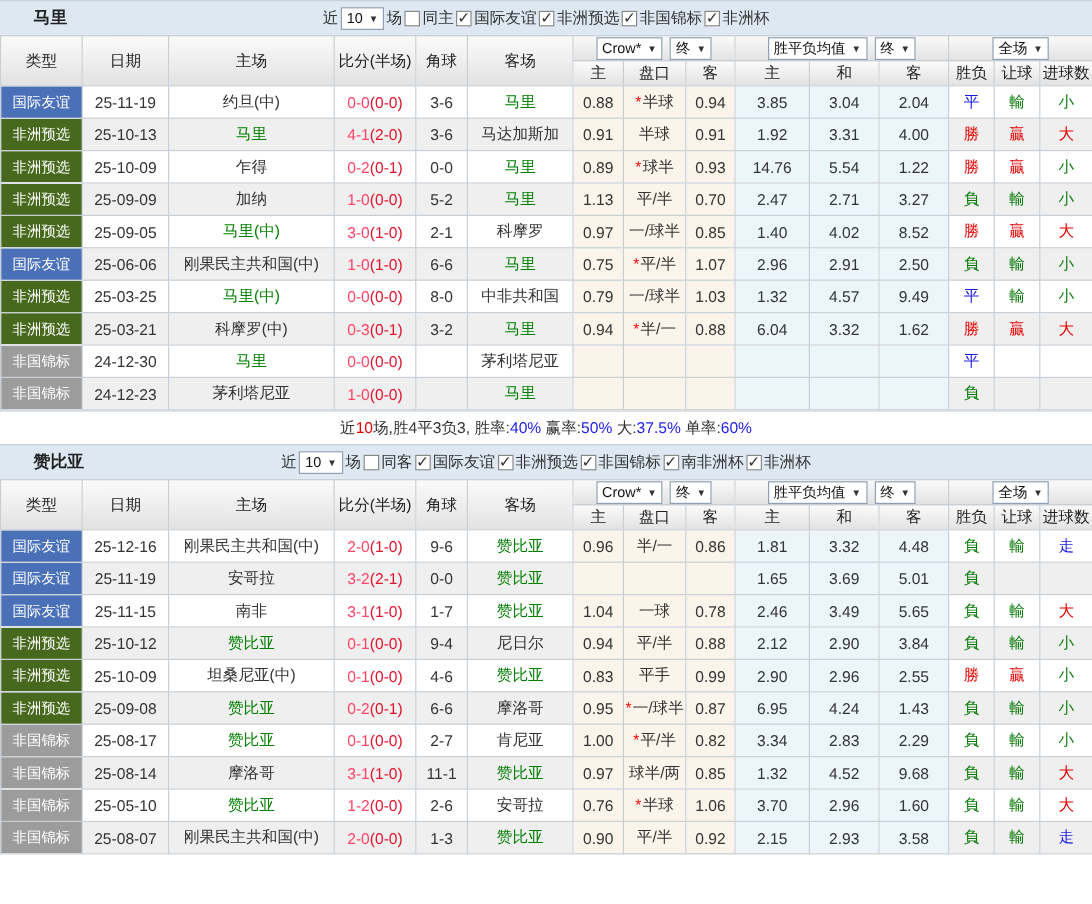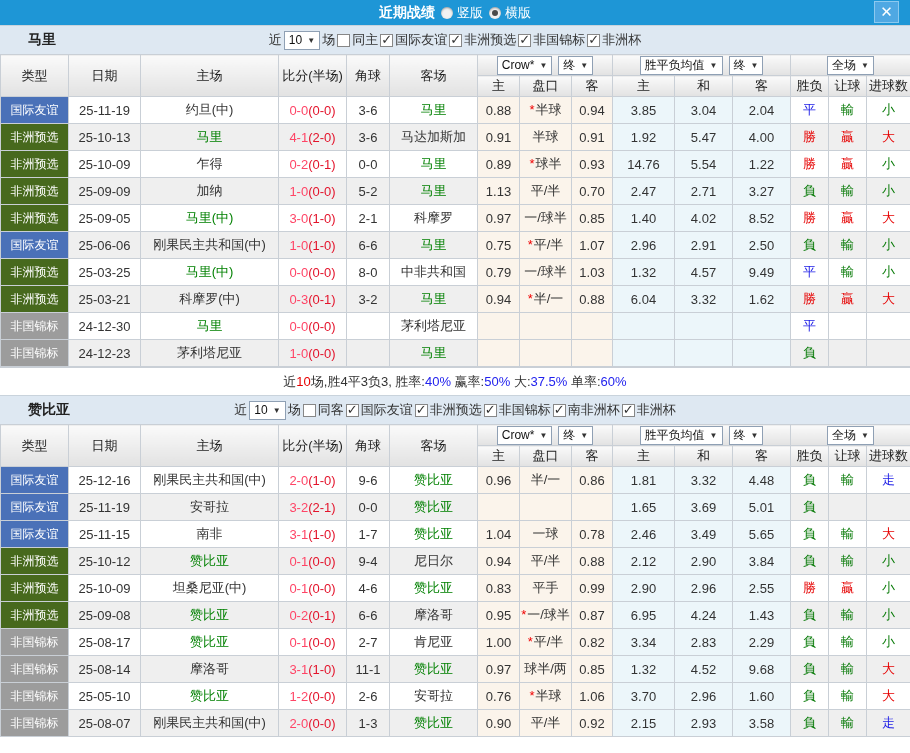--- a/index.html
+++ b/index.html
@@ -73,25 +73,20 @@
   .star { color:#F00000; font-style:normal; margin-right:1px; }
   .summary {
     height:28px; line-height:28px; text-align:center; background:#fff;
     border-top:1px solid #C9CFD6; font-size:13px;
   }
 </style>
 </head>
 <body>
 
 <div class="app">
-  <div class="topbar">
-    <span class="title">近期战绩</span>
-    <span id="radios"><span class="radio"></span><span class="radio-label">竖版</span><span class="radio checked"></span><span class="radio-label">横版</span></span>
-    <div class="close-btn">✕</div>
-  </div>
   <div id="sections">
       <div class="section">
         <div class="section-head">
     <span class="team-name">马里</span>
     <span class="filters">
       <span>近</span>
       <span class="sel">10<b class="arr">▼</b></span>
       <span>场</span>
       <span class="cb"></span>
       <span>同主</span>
@@ -169,21 +164,21 @@
       <td class="badge" style="background:#47691D">非洲预选</td>
       <td>25-10-13</td>
       <td class="tg">马里</td>
       <td><span class="ft">4-1</span><span class="ht">(2-0)</span></td>
       <td>3-6</td>
       <td class="">马达加斯加</td>
       <td class="odds">0.91</td>
       <td class="odds">半球</td>
       <td class="odds">0.91</td>
       <td class="avg">1.92</td>
-      <td class="avg">5.47</td>
+      <td class="avg">3.31</td>
       <td class="avg">4.00</td>
       <td style="color:#E60000">勝</td>
       <td style="color:#E60000">贏</td>
       <td style="color:#E60000">大</td>
             </tr>
             <tr class="odd">
       <td class="badge" style="background:#47691D">非洲预选</td>
       <td>25-10-09</td>
       <td class="">乍得</td>
       <td><span class="ft">0-2</span><span class="ht">(0-1)</span></td>

